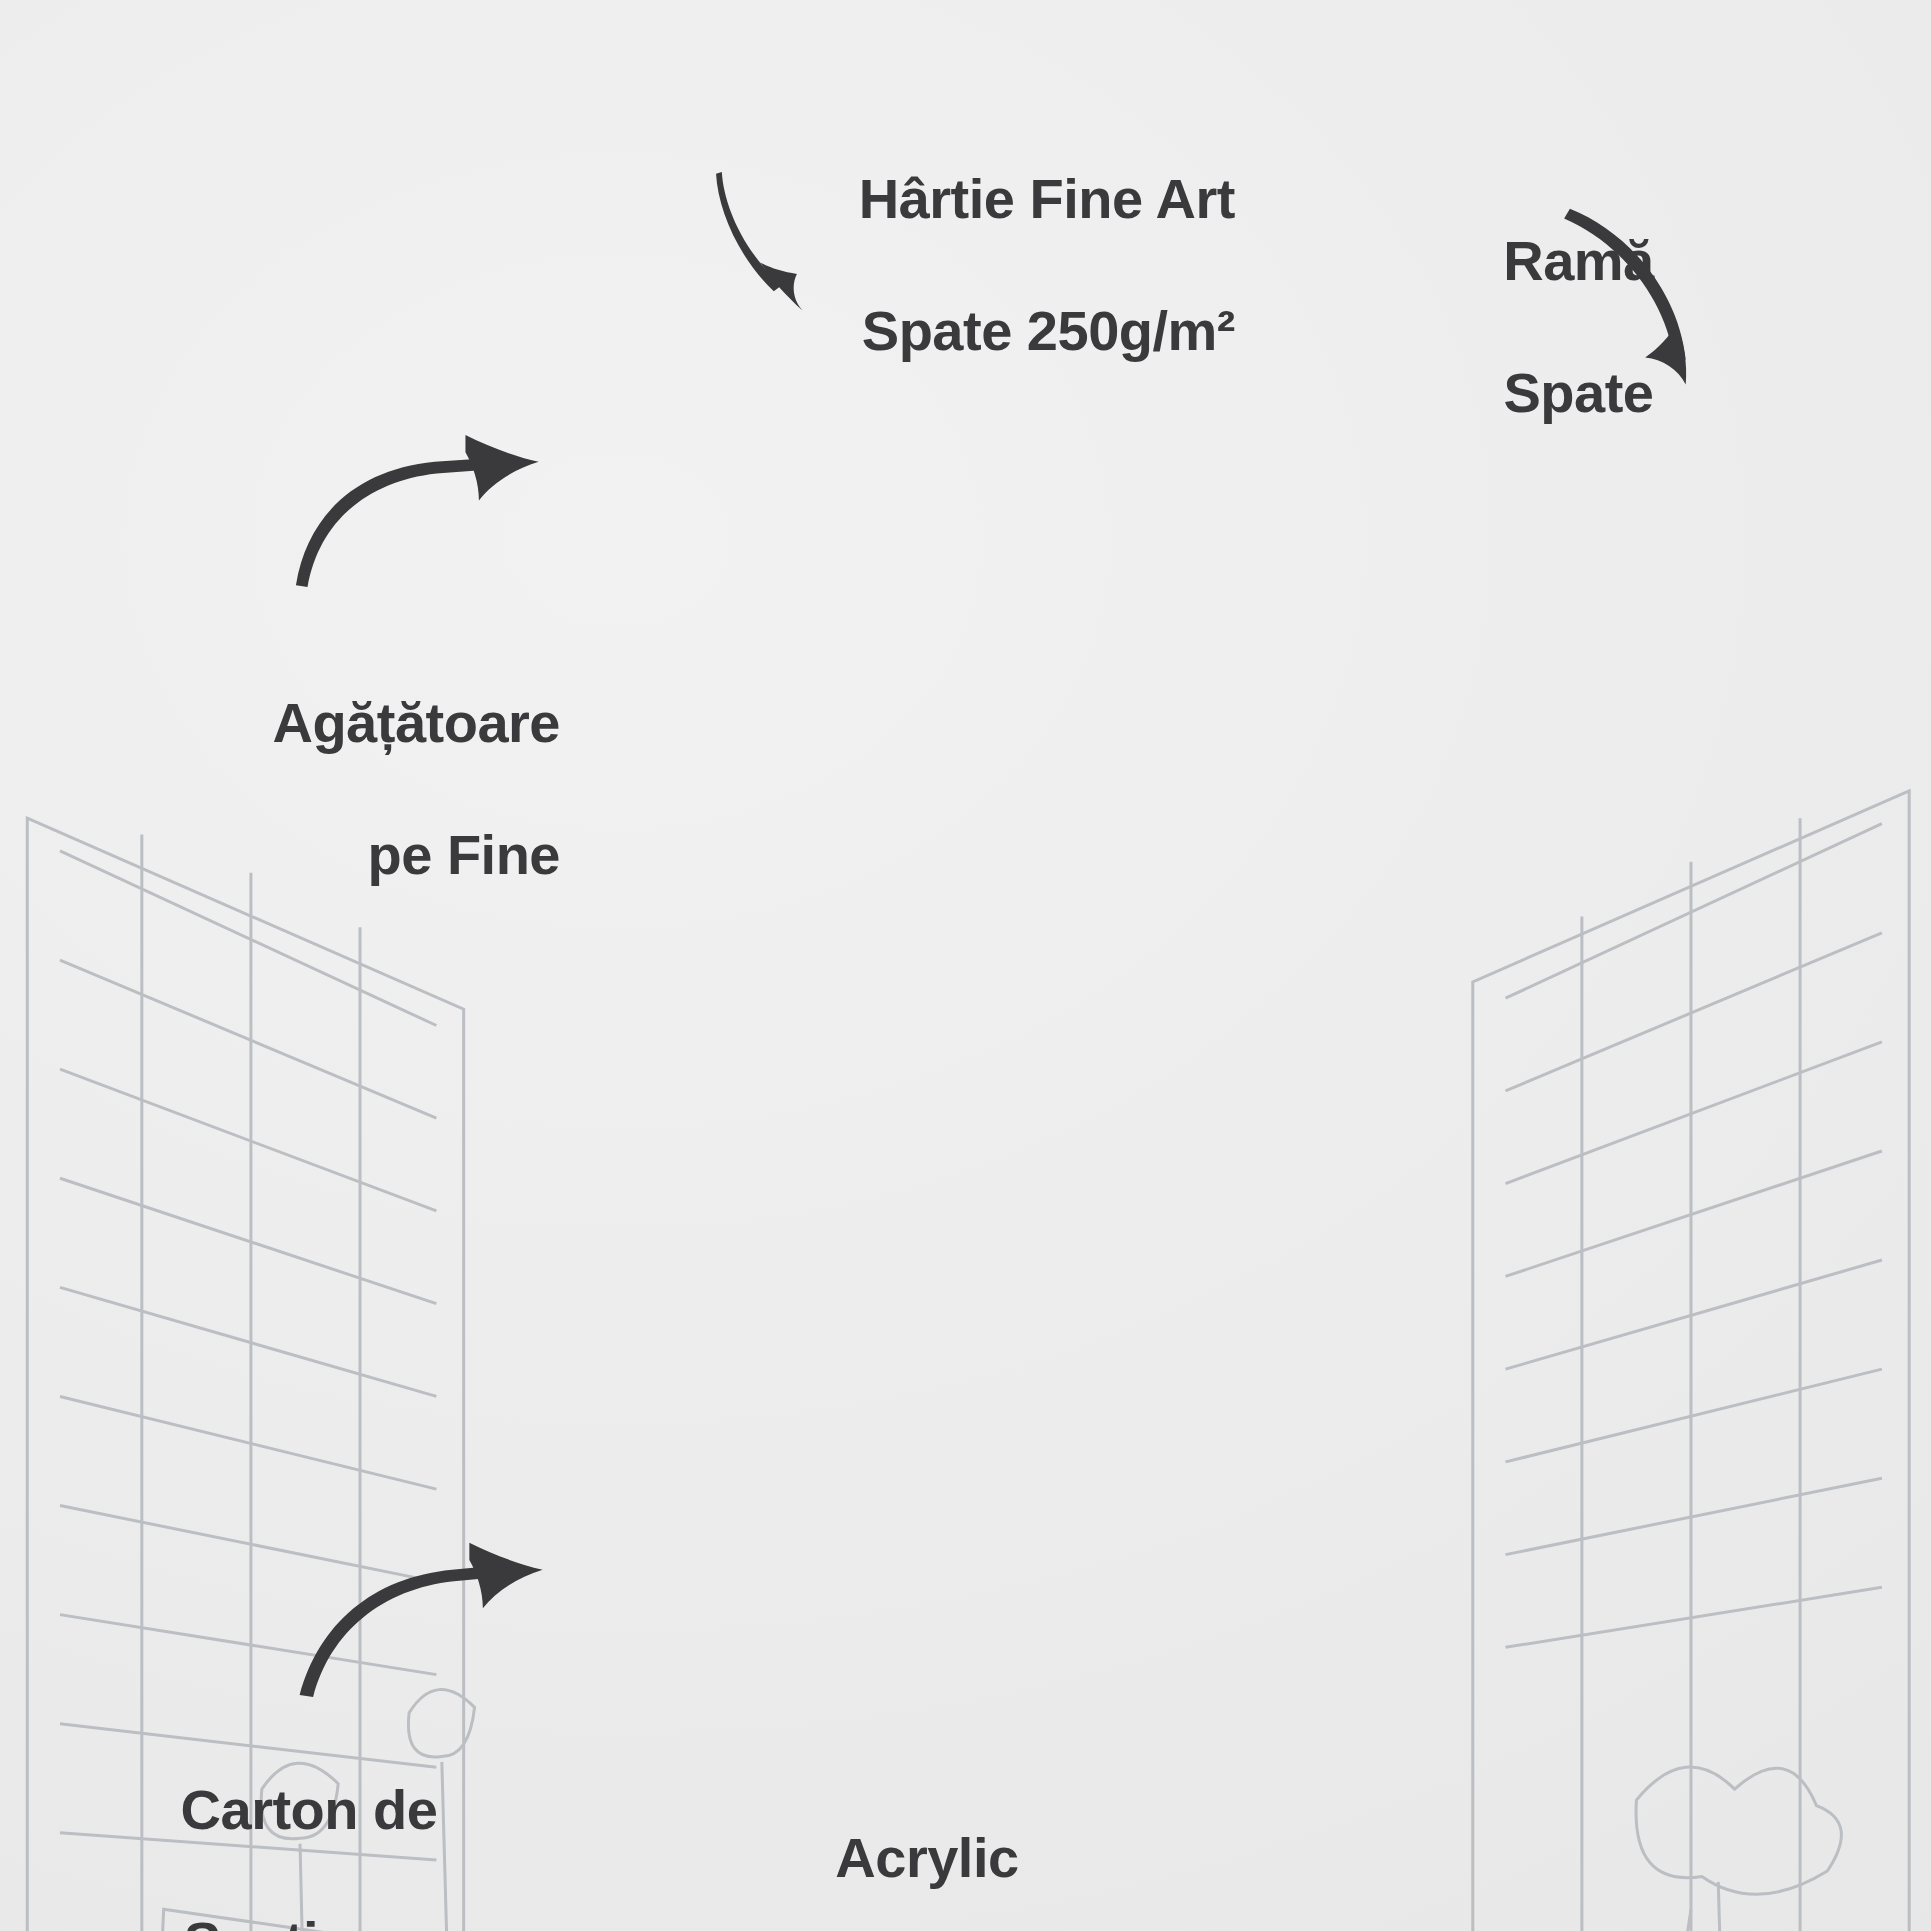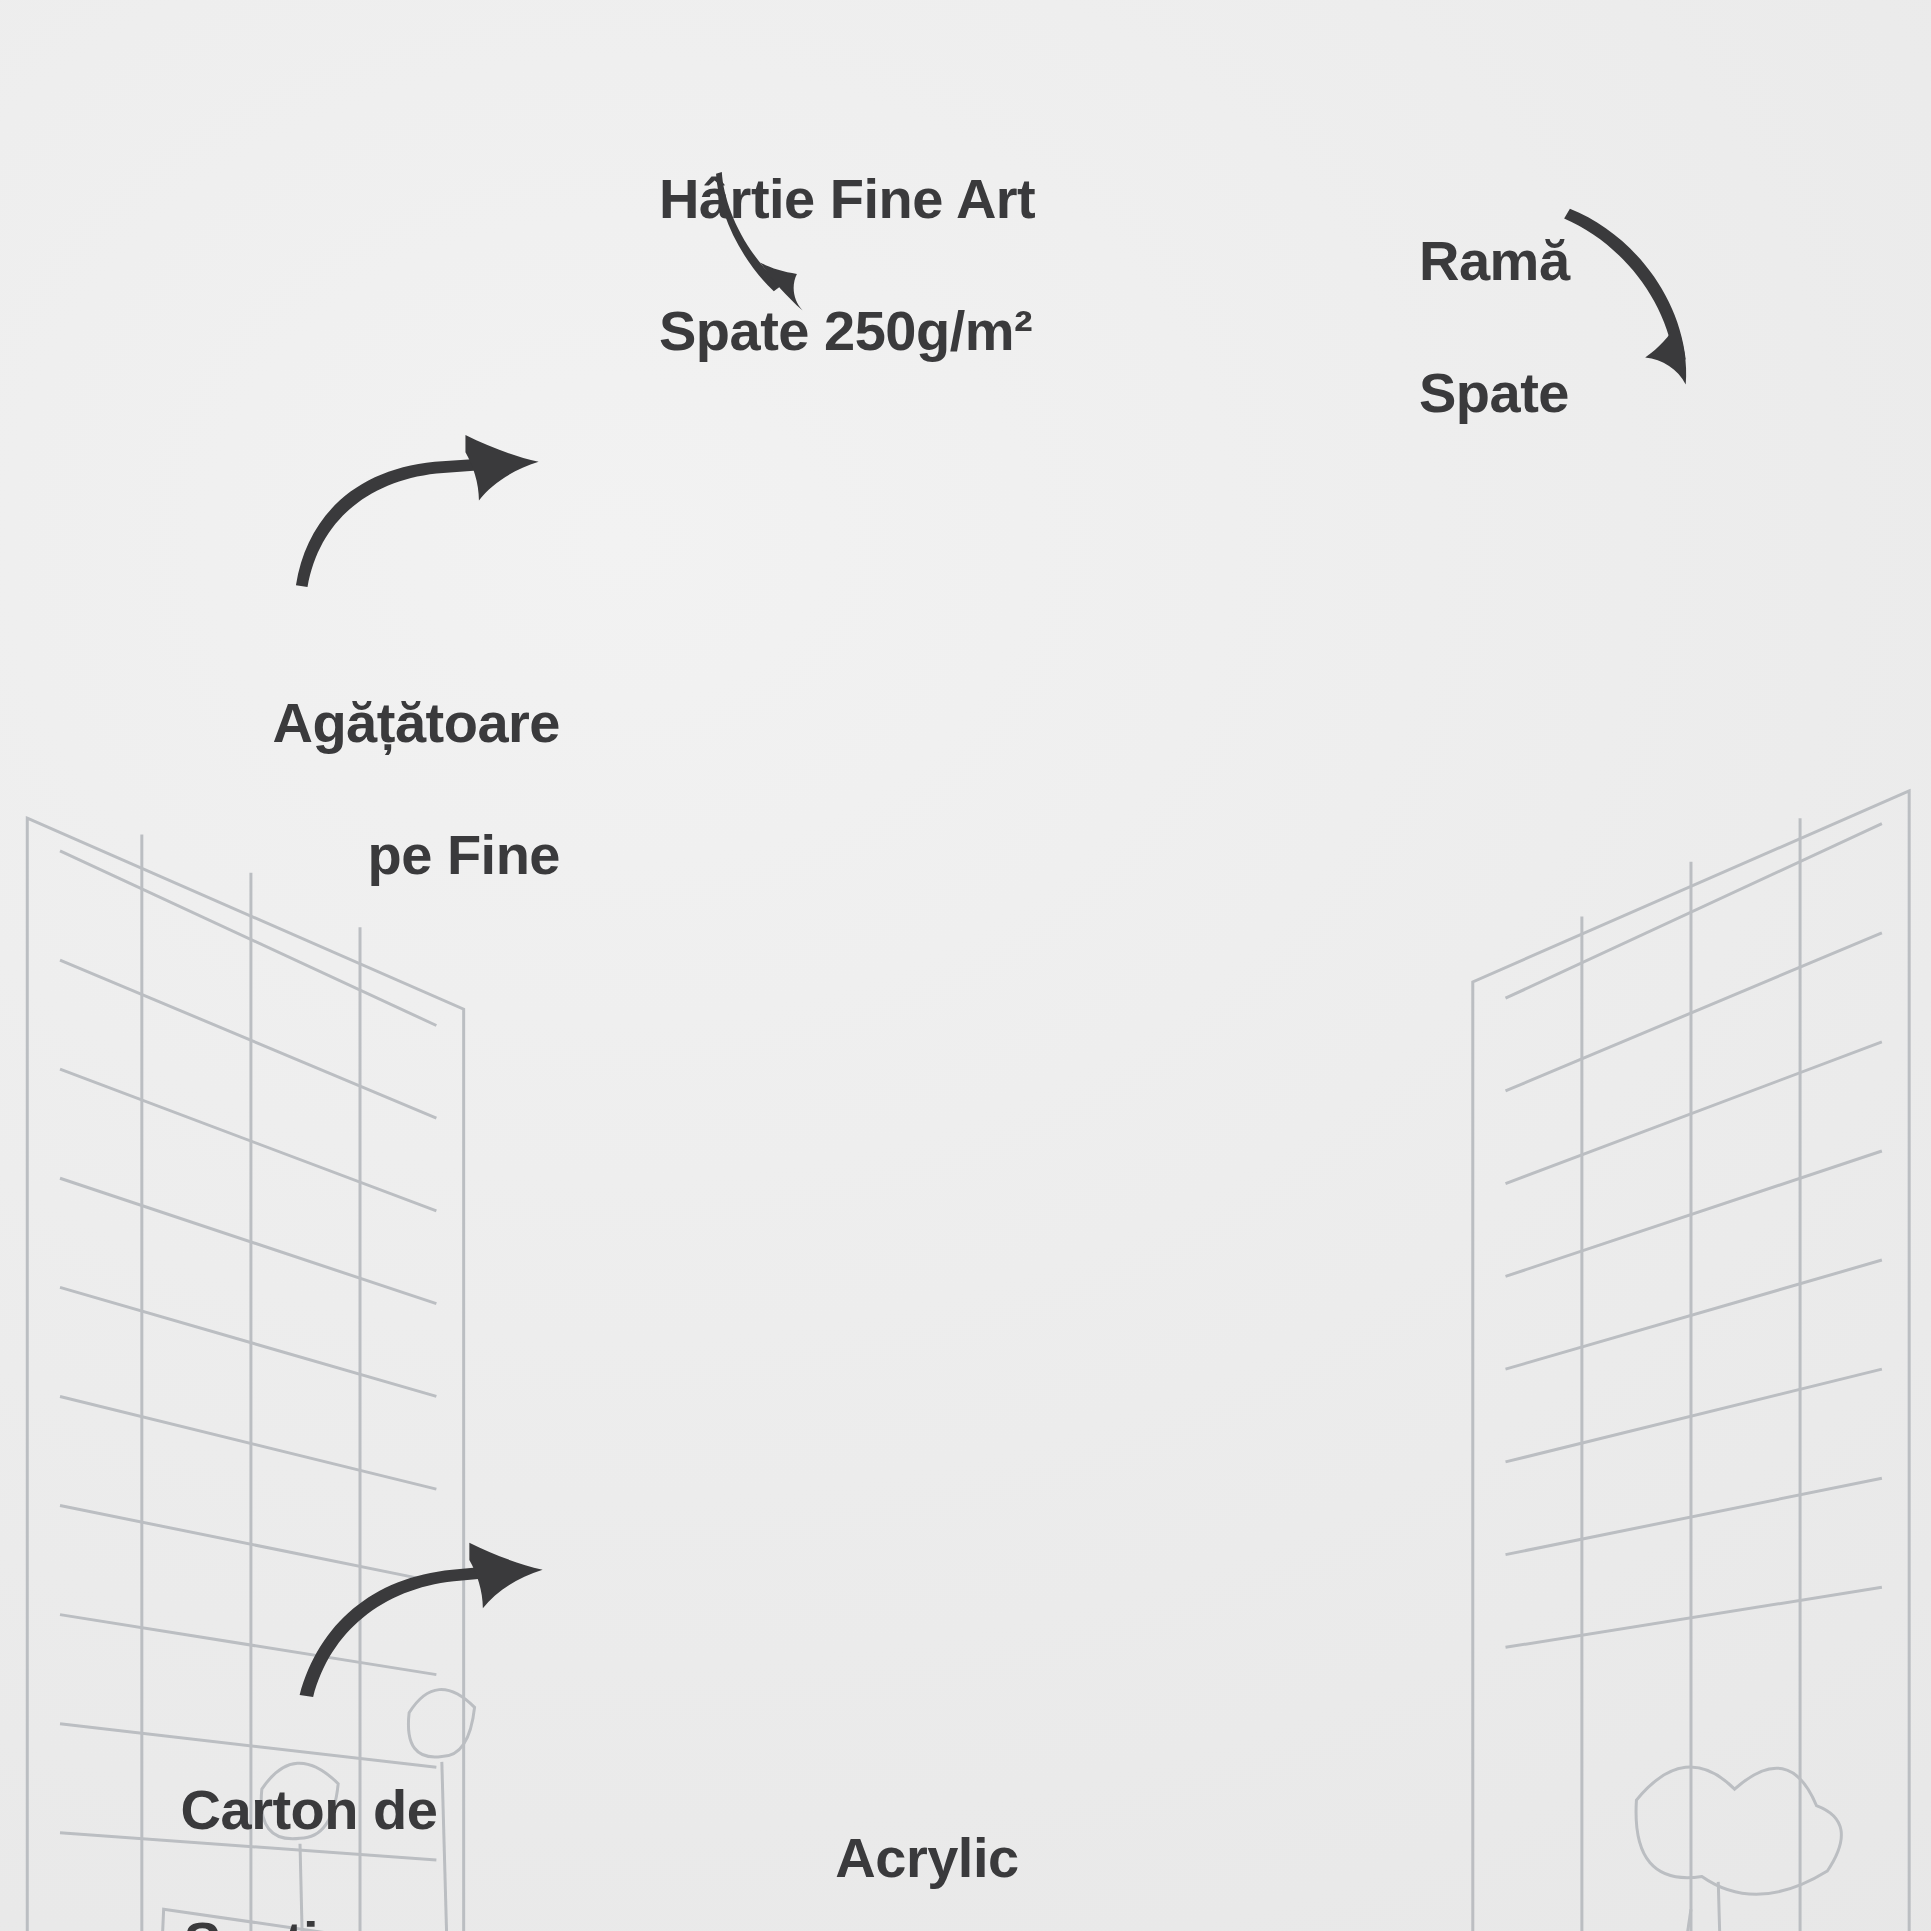--- a/index.html
+++ b/index.html
@@ -28,22 +28,22 @@
   .callout {
     position: absolute;
     color: #3a3a3c;
     font-weight: 700;
     line-height: 1.18;
     letter-spacing: -0.5px;
     white-space: pre-line;
     z-index: 60;
   }
 
-  #label-paper   { left: 659px;  top: 100px;  width: 541px; font-size: 56px; text-align: left; }
-  #label-frame   { left: 1419px; top: 162px;  width: 319px; font-size: 56px; text-align: left; }
+  #label-paper   { left: 694px;  top: 100px;  width: 541px; font-size: 56px; text-align: right; }
+  #label-frame   { left: 1419px; top: 162px;  width: 319px; font-size: 56px; text-align: center; }
   #label-hanger  { left: 58px;   top: 624px;  width: 502px; font-size: 56px; text-align: right; }
   #label-backing { left: 58px;   top: 1711px; width: 502px; font-size: 56px; text-align: center; }
   #label-acrylic { left: 763px;  top: 1759px; width: 328px; font-size: 56px; text-align: center; }
 
   
   .arrow-svg { position: absolute; z-index: 58; overflow: visible; }
   .arrow-svg path { fill: #3a3a3c; }
 
   #arrow-paper   { left: 714px;  top: 170px;  width: 212px; height: 154px; }
   #arrow-frame   { left: 1562px; top: 205px;  width: 232px; height: 193px; }

